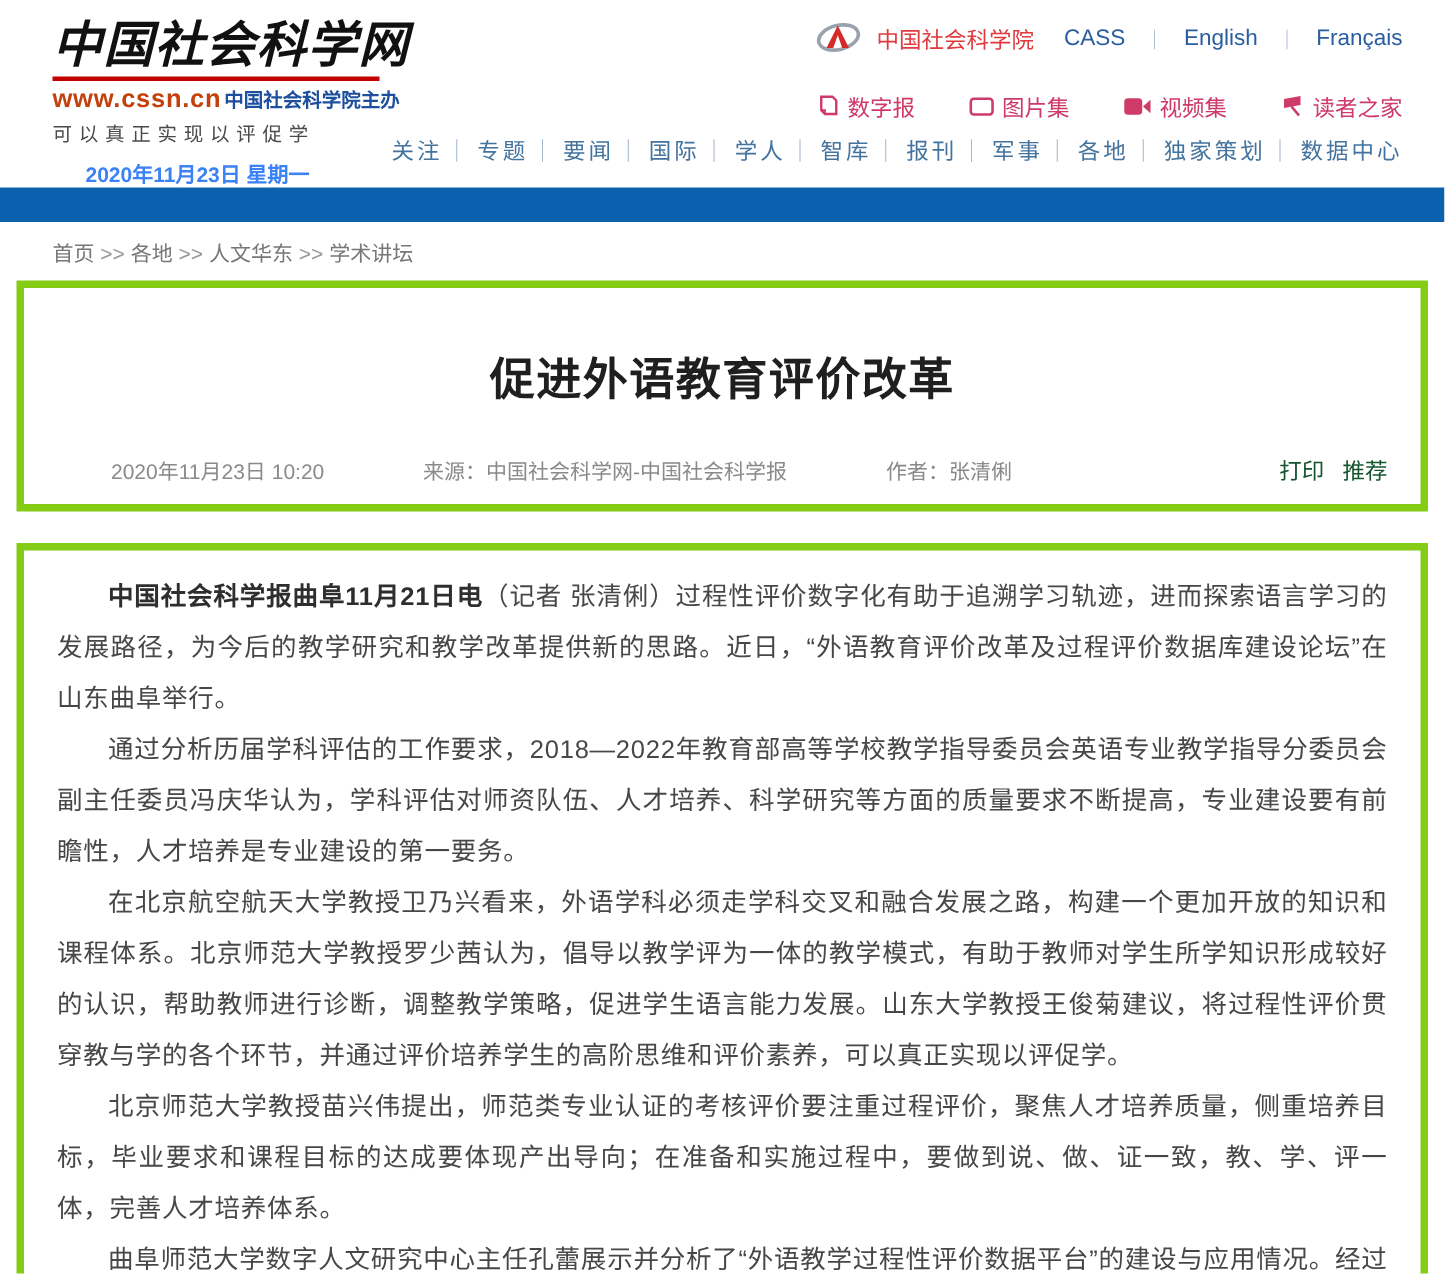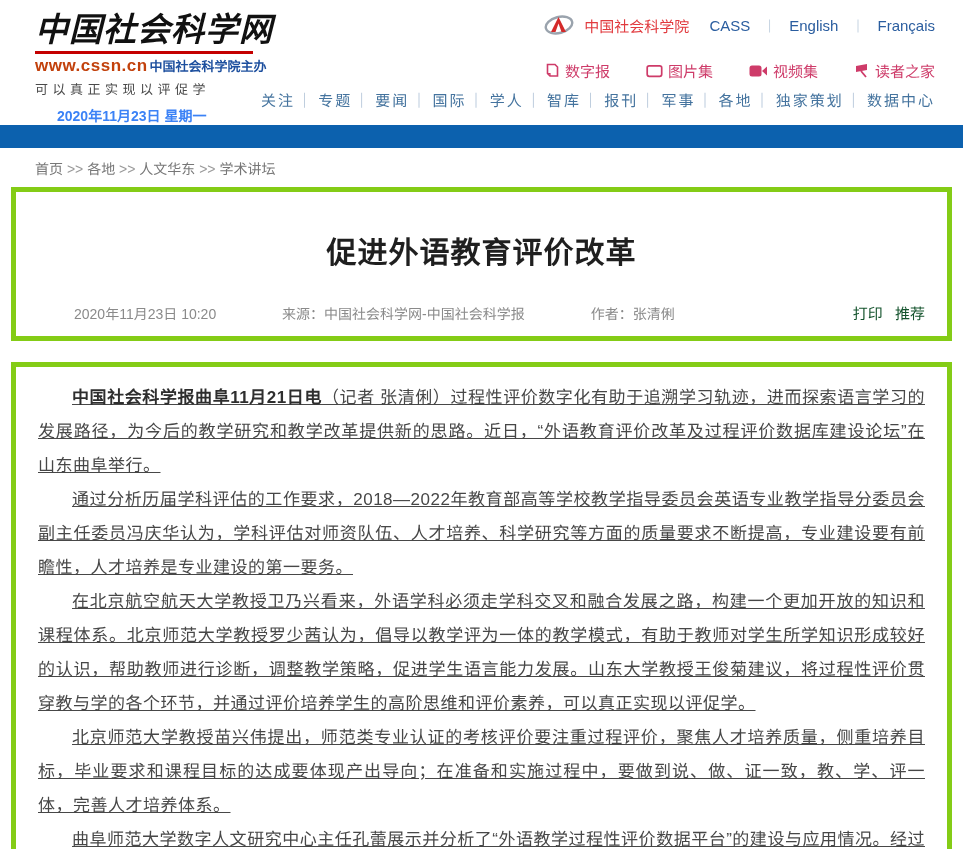--- a/index.html
+++ b/index.html
@@ -53,21 +53,21 @@
   .article-title { text-align:center; font-size:30px; font-weight:bold; color:#1f1f1f; margin:36px 0 30px 0; letter-spacing:1px; }
   .meta-row { display:flex; justify-content:space-between; align-items:flex-end; padding-bottom:13px; }
   .meta-left { font-size:14px; color:#8a8a8a; }
   .meta-left span { margin-right:26px;margin-left:36px; }
   .meta-actions { font-size:15px; color:#c9c9c9; white-space:nowrap; }
   .meta-action { color:#14532d; text-decoration:none; cursor:pointer; margin-left:8px; }
 
   .article-body { margin-top:21px; padding:14px 22px 40px 22px; min-height:545px; }
   .article-body p {
     font-size:17px; line-height:34px; color:#474747;
-    text-indent:2em; text-align:justify; letter-spacing:0.5px;text-decoration:underline;
+    text-indent:2em; text-align:justify; letter-spacing:0.5px;
   }
   .article-body p b { color:#2e2e2e; }
 </style>
 </head>
 <body>
 
 <div class="header">
   <div class="logo-block">
     <div class="site-title">中国社会科学网</div>
     <div class="red-rule"></div>

